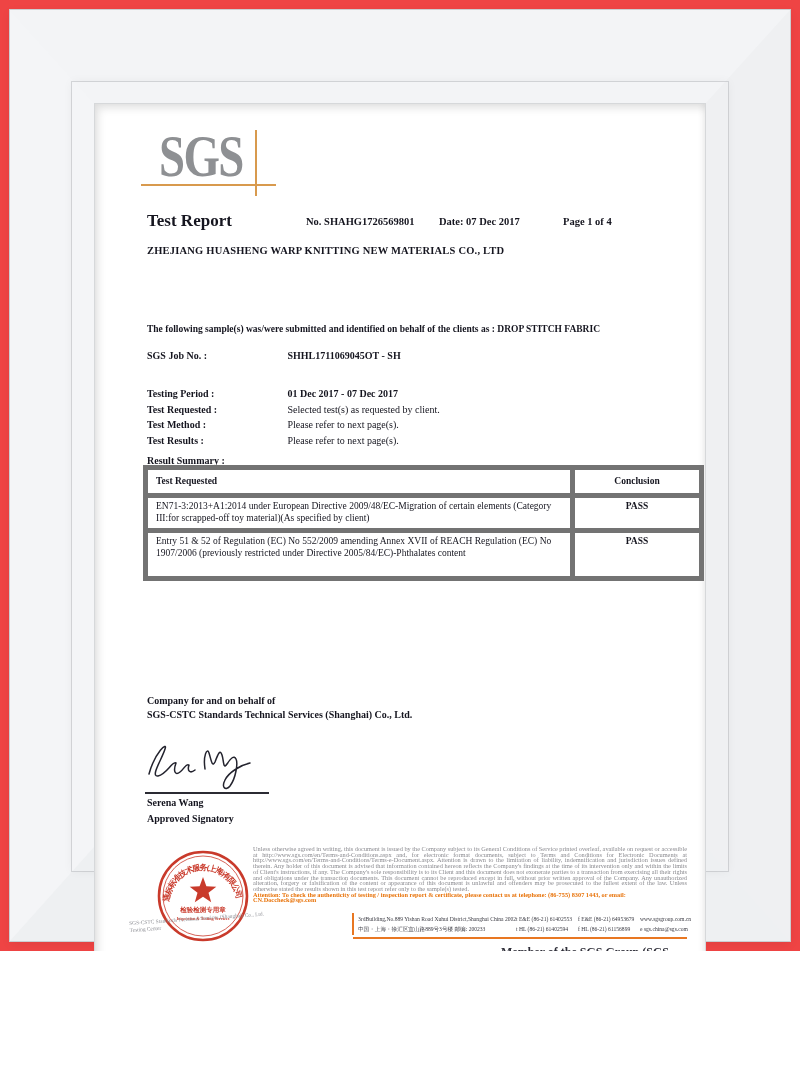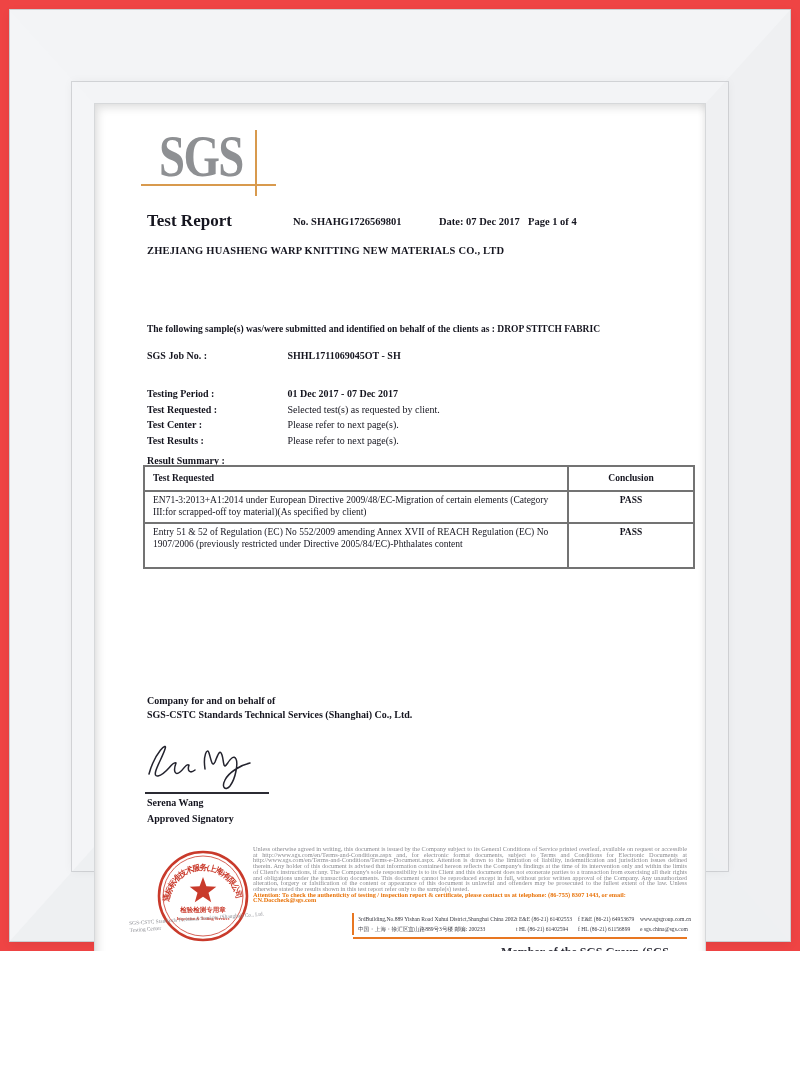--- a/index.html
+++ b/index.html
@@ -17,32 +17,32 @@
                       0 0 0 1px #d6d8da;}
   
   .paper{position:absolute;inset:0;color:#15151f;}
   .abs{position:absolute;}
   .logo{left:64px;top:22px;font-size:60px;font-weight:800;color:#8e9093;letter-spacing:-2px;
         line-height:1;transform:scale(0.78,1);transform-origin:0 0;}
   .logo-hline{left:46px;top:80px;width:135px;height:2px;background:#d89a4e;}
   .logo-vline{left:160px;top:26px;width:2px;height:66px;background:#d89a4e;}
   .title{left:52px;top:107px;font-size:17px;font-weight:700;}
   .meta{top:112px;font-size:10.5px;font-weight:700;}
-  .m-no{left:198px;} .m-date{left:344px;} .m-page{left:433px;}
+  .m-no{left:211px;} .m-date{left:344px;} .m-page{left:468px;}
   .client{left:52px;font-size:10.5px;font-weight:600;letter-spacing:0.2px;}
   .c1{top:141px;} .c2{top:160px;}
   .intro{left:52px;top:220px;font-size:9.5px;font-weight:600;}
   .frow{left:52px;font-size:10px;width:540px;}
   .flabel{display:inline-block;width:138px;font-weight:700;}
   .fval{font-weight:400;}
   .frow.bv .fval{font-weight:700;}
   .rsummary{left:52px;top:351px;font-size:10px;font-weight:700;}
   table.rtable{position:absolute;left:48px;top:361px;width:514px;border-collapse:collapse;
                border:2px solid #15151f;table-layout:fixed;}
-  .rtable th,.rtable td{border:2px solid #737373;font-size:9.5px;line-height:12.5px;
+  .rtable th,.rtable td{border:5px solid #737373;font-size:9.5px;line-height:12.5px;
                padding:2px 8px 3px;vertical-align:top;}
   .rtable th{font-weight:700;padding:5px 8px;}
   .col-test{width:406px;text-align:left;}
   .col-conc{width:108px;text-align:center;}
   .concl{text-align:center;font-weight:600;}
   .row1 td{height:25px;} .row2 td{height:38px;margin-top:18px;}
   .signed{left:52px;top:590px;font-size:10px;line-height:14px;font-weight:600;}
   .sig-svg{left:46px;top:630px;}
   .sig-line{left:50px;top:688px;width:124px;height:2px;background:#2b2b33;}
   .sig-name{left:52px;top:693px;font-size:10px;font-weight:600;}
@@ -89,21 +89,21 @@
       </div>
       <div class="abs frow bv" style="top:284px">
         <span class="flabel">Testing Period :</span>
         <span class="fval">01 Dec 2017 - 07 Dec 2017</span>
       </div>
       <div class="abs frow" style="top:300px">
         <span class="flabel">Test Requested :</span>
         <span class="fval">Selected test(s) as requested by client.</span>
       </div>
       <div class="abs frow" style="top:315px">
-        <span class="flabel">Test Center :</span>
+        <span class="flabel">Test Method :</span>
         <span class="fval">Please refer to next page(s).</span>
       </div>
       <div class="abs frow" style="top:331px">
         <span class="flabel">Test Results :</span>
         <span class="fval">Please refer to next page(s).</span>
       </div>
 
       <div class="abs rsummary">Result Summary :</div>
 
       <table class="rtable">

